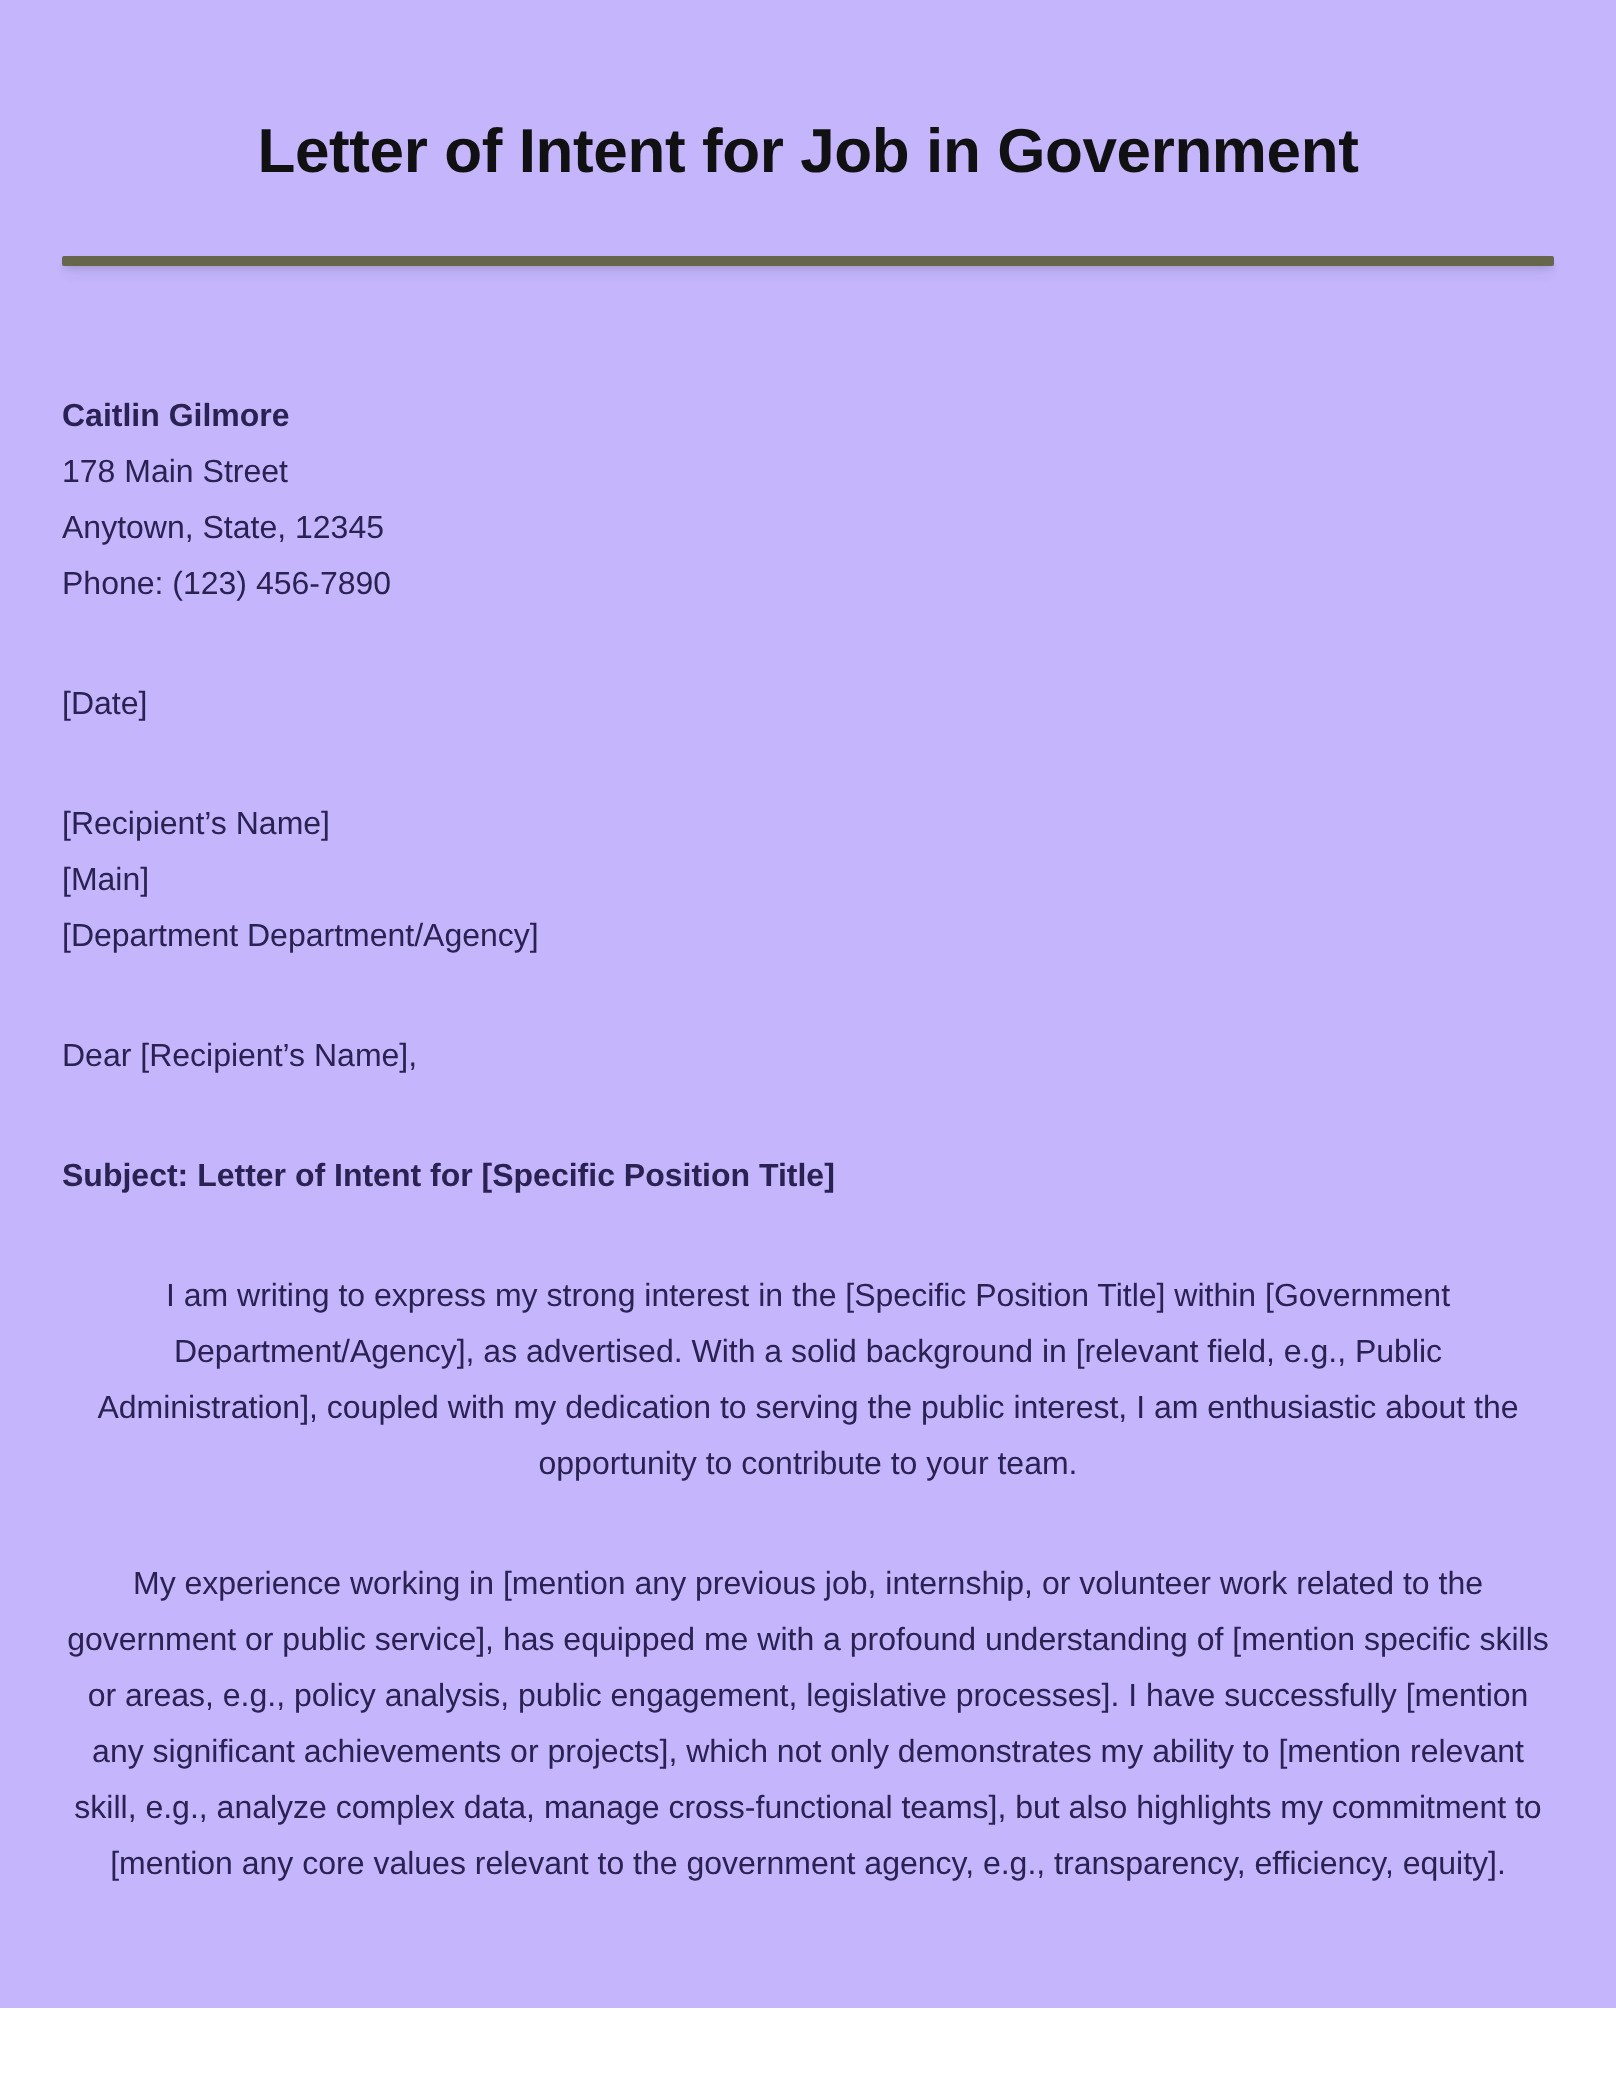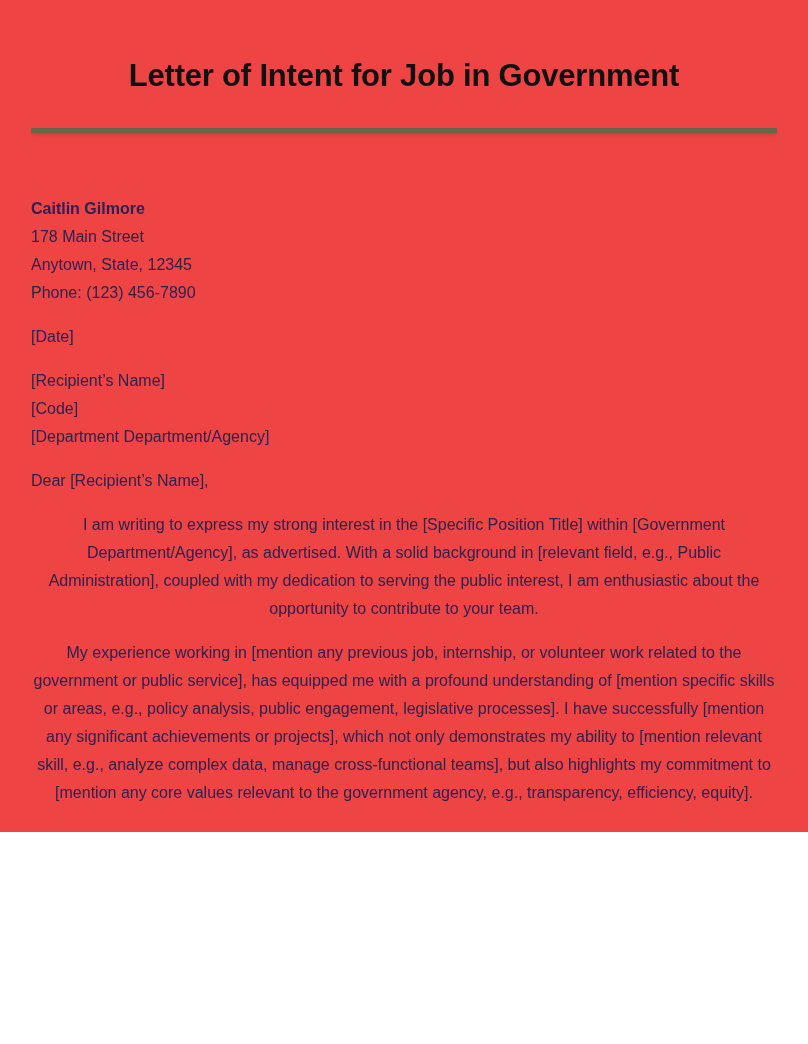--- a/index.html
+++ b/index.html
@@ -11,22 +11,22 @@
     width: 808px;
     height: 1044px;
     overflow: hidden;
     font-family: "Liberation Sans", sans-serif;
     -webkit-font-smoothing: antialiased;
   }
 
   .page {
     position: relative;
     width: 808px;
-    height: 832px;
-    background: #ef4444;
+    height: 1004px;
+    background: #c4b5fd;
     box-sizing: border-box;
   }
 
   
   .doc-title {
     position: absolute;
     left: 0;
     top: 56px;
     width: 808px;
     text-align: center;
@@ -62,21 +62,21 @@
     width: 746px;
     color: #2a2250;
     font-size: 16px;
     line-height: 28px;
   }
 
   .block {
     margin: 0;
   }
   .block + .block {
-    margin-top: 16px;
+    margin-top: 32px;
   }
   .line {
     display: block;
     white-space: nowrap;
   }
   .bold {
     font-weight: bold;
   }
   p.para {
     margin: 0;
@@ -102,27 +102,30 @@
       <span class="line">Anytown, State, 12345</span>
       <span class="line">Phone: (123) 456-7890</span>
     </div>
 
     <div class="block">
       <span class="line">[Date]</span>
     </div>
 
     <div class="block">
       <span class="line">[Recipient’s Name]</span>
-      <span class="line">[Code]</span>
+      <span class="line">[Main]</span>
       <span class="line">[Department Department/Agency]</span>
     </div>
 
     <div class="block">
       <span class="line">Dear [Recipient’s Name],</span>
     </div>
 
+    <div class="block">
+      <span class="line bold">Subject: Letter of Intent for [Specific Position Title]</span>
+    </div>
 
     <p class="block para">I am writing to express my strong interest in the [Specific Position Title] within [Government Department/Agency], as advertised. With a solid background in [relevant field, e.g., Public Administration], coupled with my dedication to serving the public interest, I am enthusiastic about the opportunity to contribute to your team.</p>
 
     <p class="block para">My experience working in [mention any previous job, internship, or volunteer work related to the government or public service], has equipped me with a profound understanding of [mention specific skills or areas, e.g., policy analysis, public engagement, legislative processes]. I have successfully [mention any significant achievements or projects], which not only demonstrates my ability to [mention relevant skill, e.g., analyze complex data, manage cross-functional teams], but also highlights my commitment to [mention any core values relevant to the government agency, e.g., transparency, efficiency, equity].</p>
 
   </div>
 </div>
 
 </body></html>

